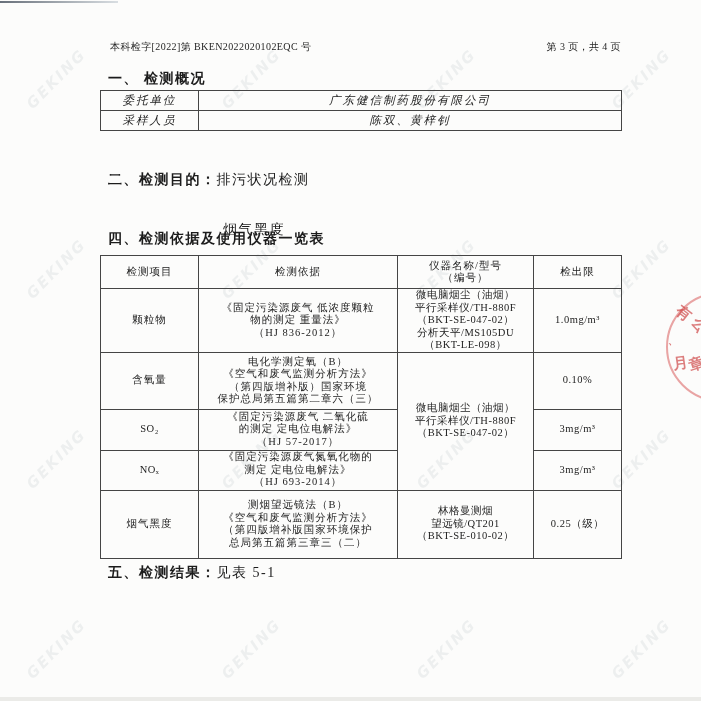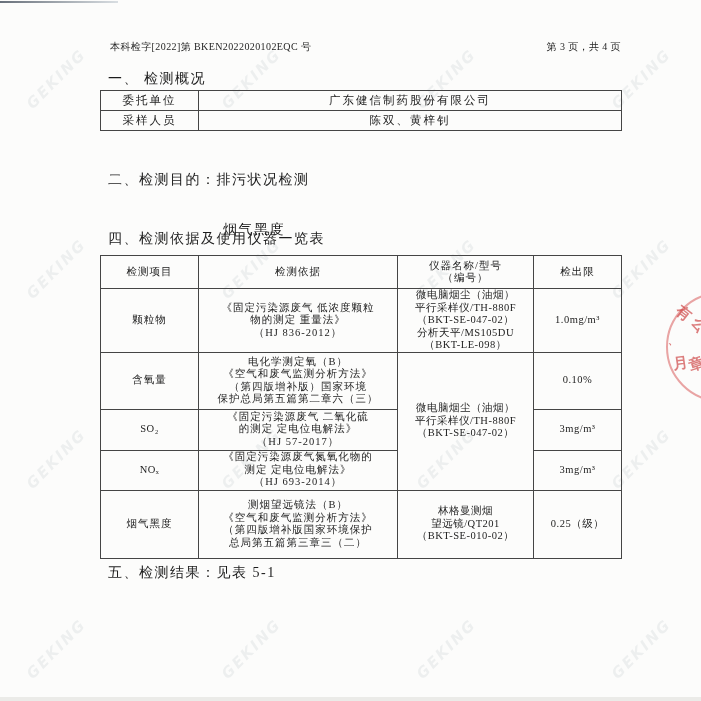--- a/index.html
+++ b/index.html
@@ -14,29 +14,29 @@
   .scan-bottom{position:absolute;bottom:0;left:0;width:701px;height:4px;background:#ebebe8;}
   
   .wm{position:absolute;transform:rotate(-45deg);font-family:"DejaVu Sans",sans-serif;
     font-style:italic;font-weight:bold;font-size:15px;letter-spacing:2px;
     color:rgba(110,125,140,0.10);white-space:nowrap;}
   
   .doc-header{position:absolute;top:40px;left:110px;width:511px;display:flex;
     justify-content:space-between;font-size:10px;letter-spacing:0.4px;color:#262626;gap:17px;}
   
   .sec{position:absolute;left:108px;font-size:14px;letter-spacing:1.5px;white-space:nowrap;}
-  .sec b{font-weight:normal;margin-top:36px;}
+  .sec b{font-weight:bold;margin-top:36px;}
   .sec .norm{font-weight:normal;}
   
   table{border-collapse:collapse;table-layout:fixed;position:absolute;left:100px;
     font-family:"Liberation Serif","DejaVu Serif","DejaVu Sans",serif;}
   td,th{border:1px solid #454545;text-align:center;vertical-align:middle;
     padding:0 2px;overflow:hidden;font-weight:normal;}
   .t-overview{top:90px;width:521px;font-size:11.5px;}
-  .t-overview td{height:19px;letter-spacing:2px;}
+  .t-overview td{height:19px;letter-spacing:2px;font-style:italic;}
   .t-overview td.num{letter-spacing:1px;}
   .t-method{top:255px;width:521px;font-size:10.5px;line-height:12.5px;}
   .t-method td,.t-method th{letter-spacing:1px;white-space:pre-line;}
   .t-method .latin{letter-spacing:0.5px;}
   
   .stamp-circle{position:absolute;left:666px;top:292px;width:106px;height:106px;
     border:2.5px solid rgba(214,76,76,0.5);border-radius:50%;}
   .stamp-char{position:absolute;color:rgba(203,58,58,0.65);font-size:15px;
     font-weight:bold;line-height:1;}
 </style>

